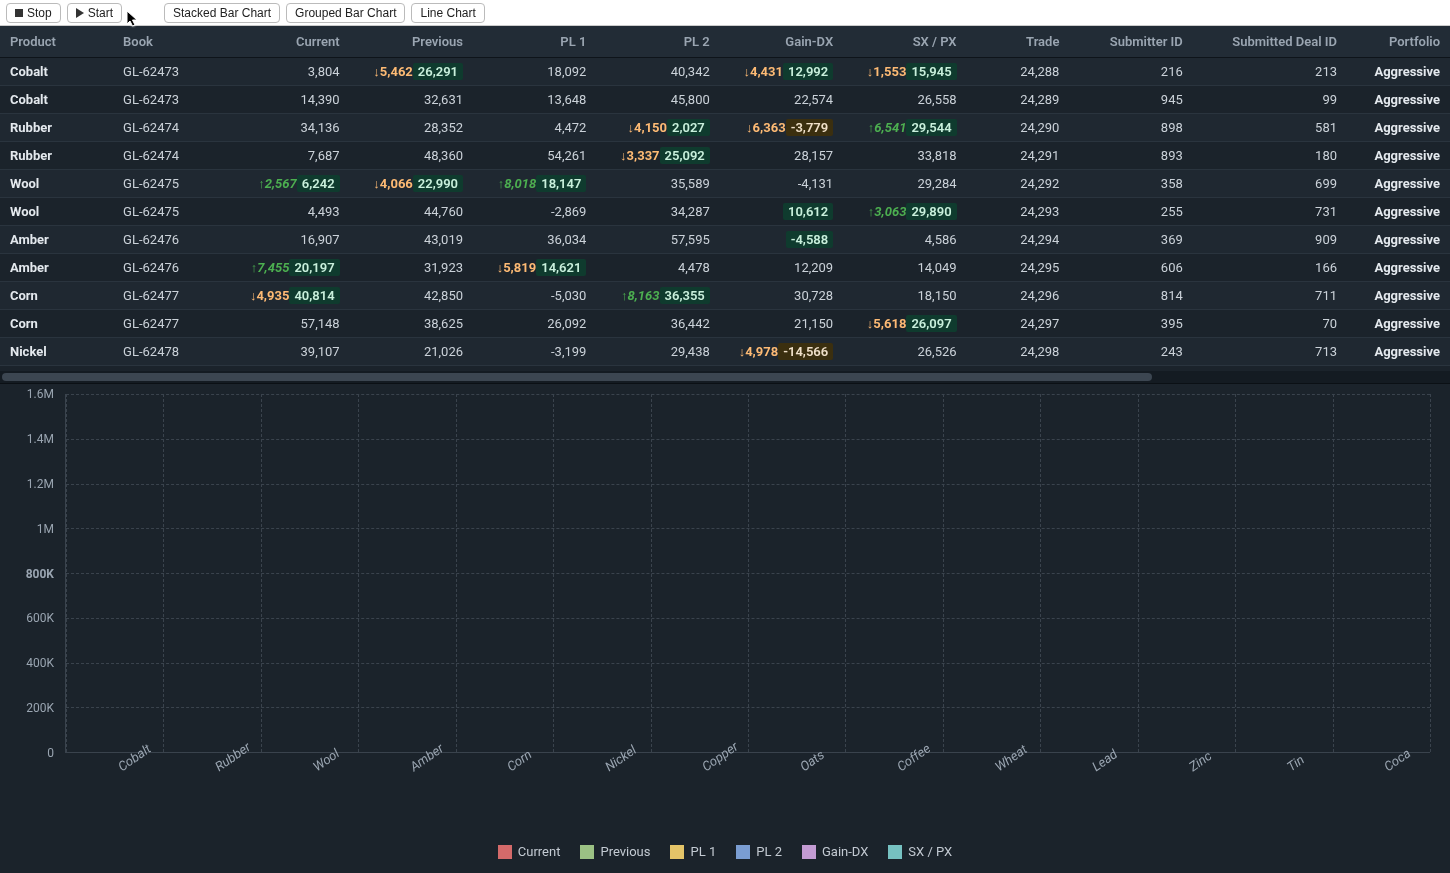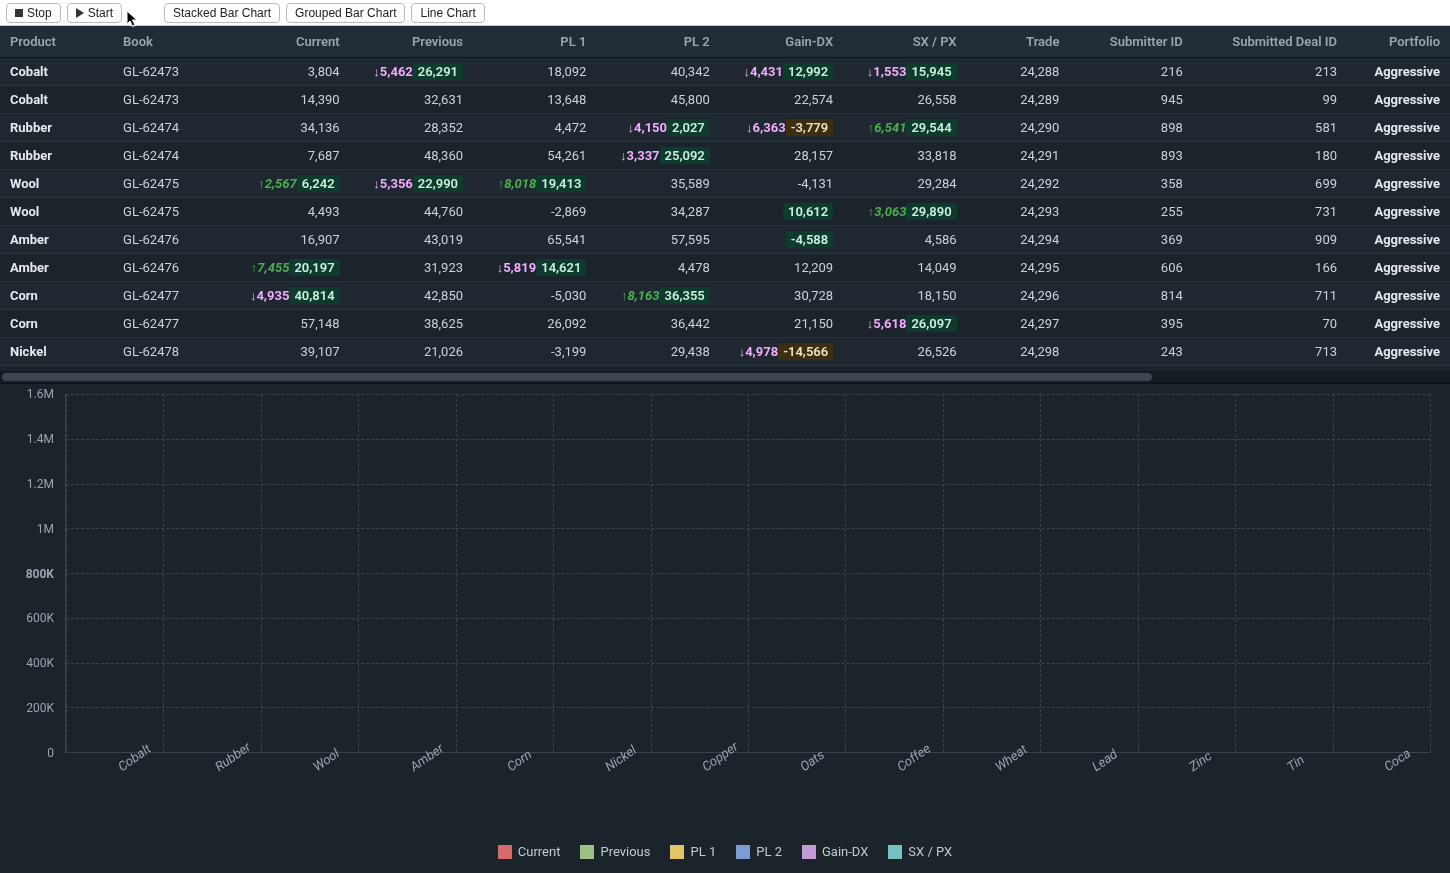--- a/index.html
+++ b/index.html
@@ -14,21 +14,21 @@
   .grid-wrap { flex: 0 0 auto; height: 358px; overflow: hidden; position:relative; border-bottom:1px solid #0b1015; }
   table.grid { border-collapse: collapse; width: 100%; table-layout: fixed; color:#cbd2d9; font-size:13px;}
   table.grid th { background:#222c36; color:#9aa5b1; font-weight:600; text-align:left; padding:8px 10px; border-bottom:1px solid #0e141a; position:sticky; top:0;}
   table.grid th.right, table.grid td.right { text-align:right; }
   table.grid td { padding:6px 10px; border-bottom:1px solid #2a343e; white-space:nowrap; }
   table.grid tbody tr:nth-child(odd){ background:#1f2831;}
   table.grid tbody tr:nth-child(even){ background:#1b232b;}
   .bold { font-weight:700; color:#e4e9ee;}
   .delta { display:inline-flex; align-items:center; gap:2px; font-weight:700;}
   .delta.up { color:#4caf50;font-style:italic;}
-  .delta.down { color:#f0abfc;}
+  .delta.down { color:#fdba74;}
   .pill { background:#0f3b2e; color:#c9f0dc; padding:1px 5px; border-radius:2px; font-weight:600;}
   .pill.neg { background:#3b2f0f; color:#f0e0c9;}
   .hscroll { position:absolute; bottom:0; left:0; right:0; height:12px; background:#141b22; }
   .hscroll .thumb { position:absolute; top:2px; left:2px; height:8px; width:1150px; background:#3c4651; border-radius:4px; }
 
   .chart-wrap { flex:1 1 auto; position:relative; padding:10px 20px 10px 60px; color:#9aa5b1; font-size:12px; }
   .yaxis { position:absolute; left:10px; top:10px; bottom:120px; width:50px; }
   .ytick { position:absolute; right:6px; transform:translateY(50%); text-align:right; width:44px;}
   .plot { position:absolute; left:65px; right:20px; top:10px; bottom:120px; border-left:1px solid #3a434d; border-bottom:1px solid #3a434d;}
   .gridline { position:absolute; left:0; right:0; border-top:1px dashed #3a434d; }
@@ -151,22 +151,22 @@
             <td class="right">33,818</td>
             <td class="right">24,291</td>
             <td class="right">893</td>
             <td class="right">180</td>
             <td class="right bold">Aggressive</td>
           </tr>
           <tr>
             <td class="bold">Wool</td>
             <td>GL-62475</td>
             <td class="right"><span class="delta up">↑2,567 </span><span class="pill">6,242</span></td>
-            <td class="right"><span class="delta down">↓5,356 </span><span class="pill">22,990</span></td>
-            <td class="right"><span class="delta up">↑8,018 </span><span class="pill">19,413</span></td>
+            <td class="right"><span class="delta down">↓4,066 </span><span class="pill">22,990</span></td>
+            <td class="right"><span class="delta up">↑8,018 </span><span class="pill">18,147</span></td>
             <td class="right">35,589</td>
             <td class="right">-4,131</td>
             <td class="right">29,284</td>
             <td class="right">24,292</td>
             <td class="right">358</td>
             <td class="right">699</td>
             <td class="right bold">Aggressive</td>
           </tr>
           <tr>
             <td class="bold">Wool</td>
@@ -180,21 +180,21 @@
             <td class="right">24,293</td>
             <td class="right">255</td>
             <td class="right">731</td>
             <td class="right bold">Aggressive</td>
           </tr>
           <tr>
             <td class="bold">Amber</td>
             <td>GL-62476</td>
             <td class="right">16,907</td>
             <td class="right">43,019</td>
-            <td class="right">65,541</td>
+            <td class="right">36,034</td>
             <td class="right">57,595</td>
             <td class="right"><span class="pill">-4,588</span></td>
             <td class="right">4,586</td>
             <td class="right">24,294</td>
             <td class="right">369</td>
             <td class="right">909</td>
             <td class="right bold">Aggressive</td>
           </tr>
           <tr>
             <td class="bold">Amber</td>

